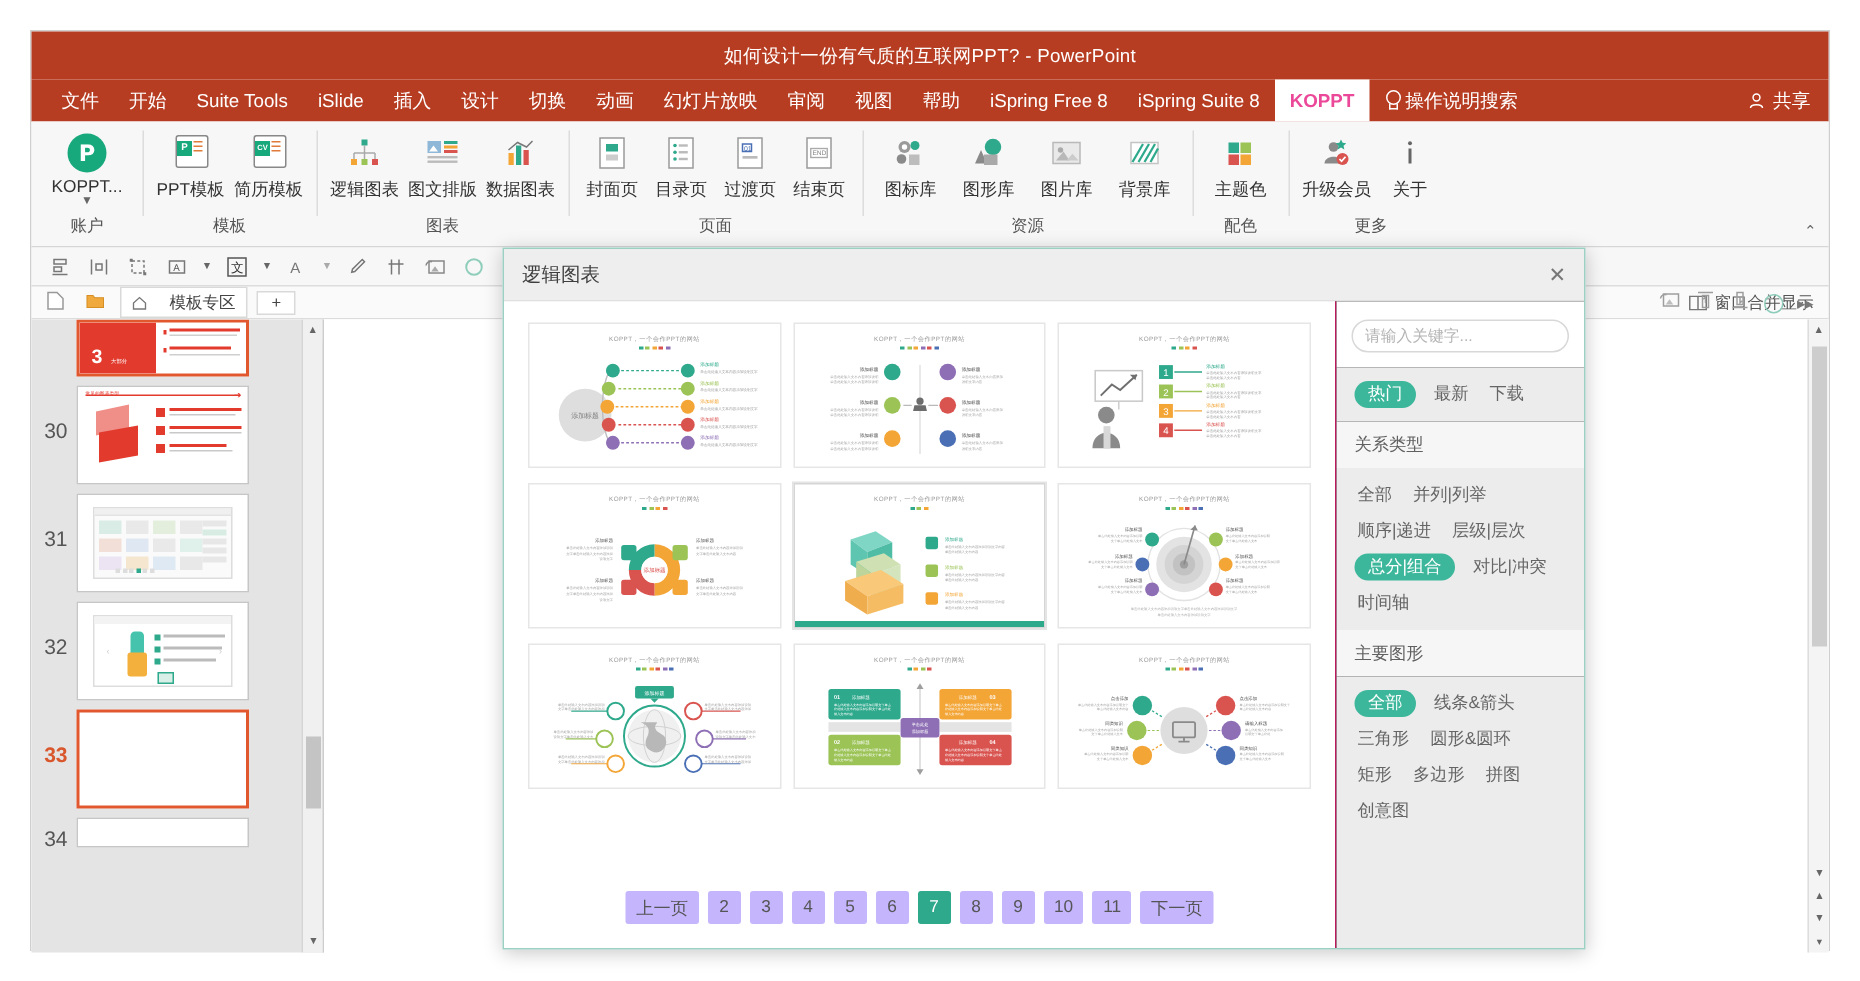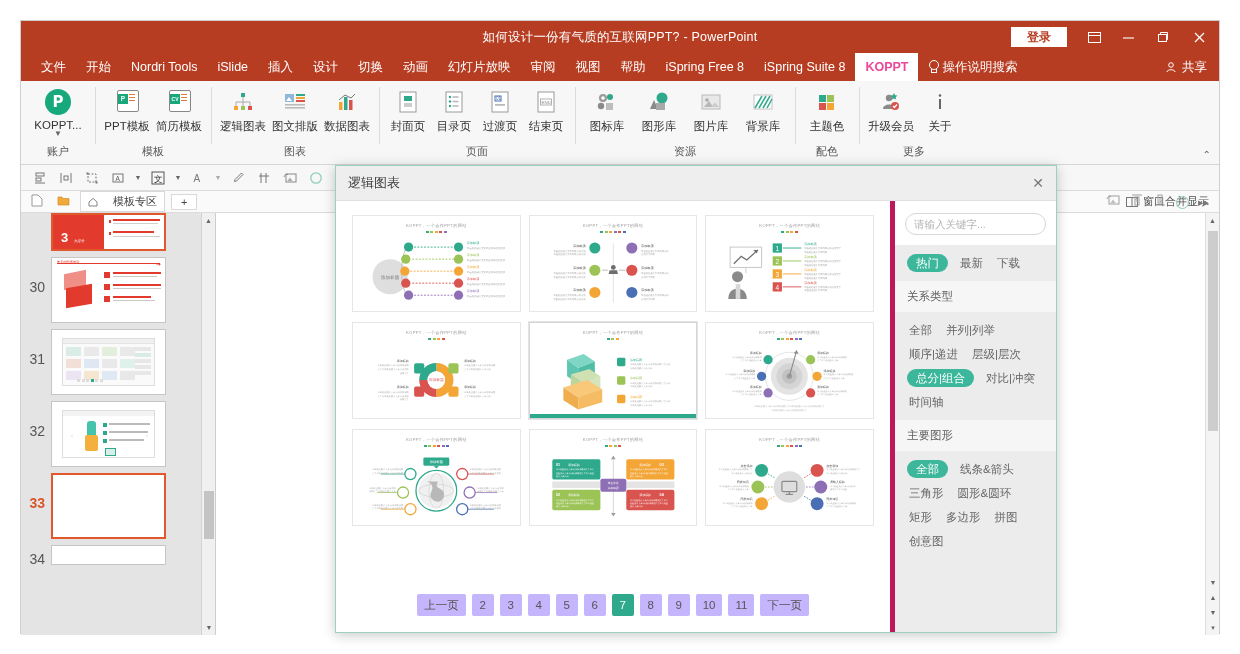--- a/index.html
+++ b/index.html
@@ -152,21 +152,21 @@
 
   .pager { position:absolute; left:0; right:0; bottom:16px; display:flex; justify-content:center; gap:6px; }
   .pg {
     min-width:22px; height:22px; padding:0 7px; background:#c4b5fd; color:#555;
     font-size:11.5px; display:flex; align-items:center; justify-content:center;
     border-radius:2px; cursor:pointer;
   }
   .pg.active { background:#2fa98c; color:#fff; }
 
   
-  .filters { width:166px; border-left:5px solid #be185d; background:#000000; display:flex; flex-direction:column; }
+  .filters { width:166px; border-left:1px solid #be185d; background:#000000; display:flex; flex-direction:column; }
   .searchrow { padding:12px 10px 10px 10px; background:#fff; }
   .searchbox {
     display:flex; align-items:center; border:1px solid #d8d8d8; border-radius:11px;
     height:22px; padding:0 8px; background:#fff;
   }
   .searchbox input {
     border:0; outline:0; flex:1; font-size:10.5px; color:#333;
     font-family:"Liberation Sans", sans-serif; background:transparent;
   }
   .searchbox input::placeholder { color:#b5b5b5; }
@@ -185,52 +185,26 @@
 </style>
 </head>
 <body>
 
 <div id="app">
 
   <div class="ppt-window">
 
     <div class="titlebar">
       <span class="title-text">如何设计一份有气质的互联网PPT?  -  PowerPoint</span>
-      <div class="title-right">
-        <button class="login-btn">登录</button>
-        <div class="win-ico">
-          <svg width="13" height="13" viewBox="0 0 13 13">
-              <rect x="0.5" y="1.5" width="12" height="10" fill="none" stroke="#fff" stroke-width="1"></rect>
-              <line x1="0.5" y1="4.5" x2="12.5" y2="4.5" stroke="#fff" stroke-width="1"></line>
-            </svg>
-        </div>
-        <div class="win-ico">
-          <svg width="13" height="13" viewBox="0 0 13 13">
-              <line x1="1" y1="7" x2="12" y2="7" stroke="#fff" stroke-width="1.1"></line>
-            </svg>
-        </div>
-        <div class="win-ico">
-          <svg width="13" height="13" viewBox="0 0 13 13">
-              <rect x="2.5" y="3.5" width="8" height="7" fill="none" stroke="#fff" stroke-width="1"></rect>
-              <polyline points="4.5,3 4.5,1.5 11.5,1.5 11.5,8.5 10,8.5" fill="none" stroke="#fff" stroke-width="1"></polyline>
-            </svg>
-        </div>
-        <div class="win-ico" style="width:40px;">
-          <svg width="13" height="13" viewBox="0 0 13 13">
-              <line x1="2" y1="2" x2="11" y2="11" stroke="#fff" stroke-width="1.2"></line>
-              <line x1="11" y1="2" x2="2" y2="11" stroke="#fff" stroke-width="1.2"></line>
-            </svg>
-        </div>
-      </div>
     </div>
 
     <div class="tabstrip">
       <div class="tab">文件</div>
       <div class="tab">开始</div>
-      <div class="tab">Nordri Tools</div>
+      <div class="tab">Suite Tools</div>
       <div class="tab">iSlide</div>
       <div class="tab">插入</div>
       <div class="tab">设计</div>
       <div class="tab">切换</div>
       <div class="tab">动画</div>
       <div class="tab">幻灯片放映</div>
       <div class="tab">审阅</div>
       <div class="tab">视图</div>
       <div class="tab">帮助</div>
       <div class="tab">iSpring Free 8</div>

